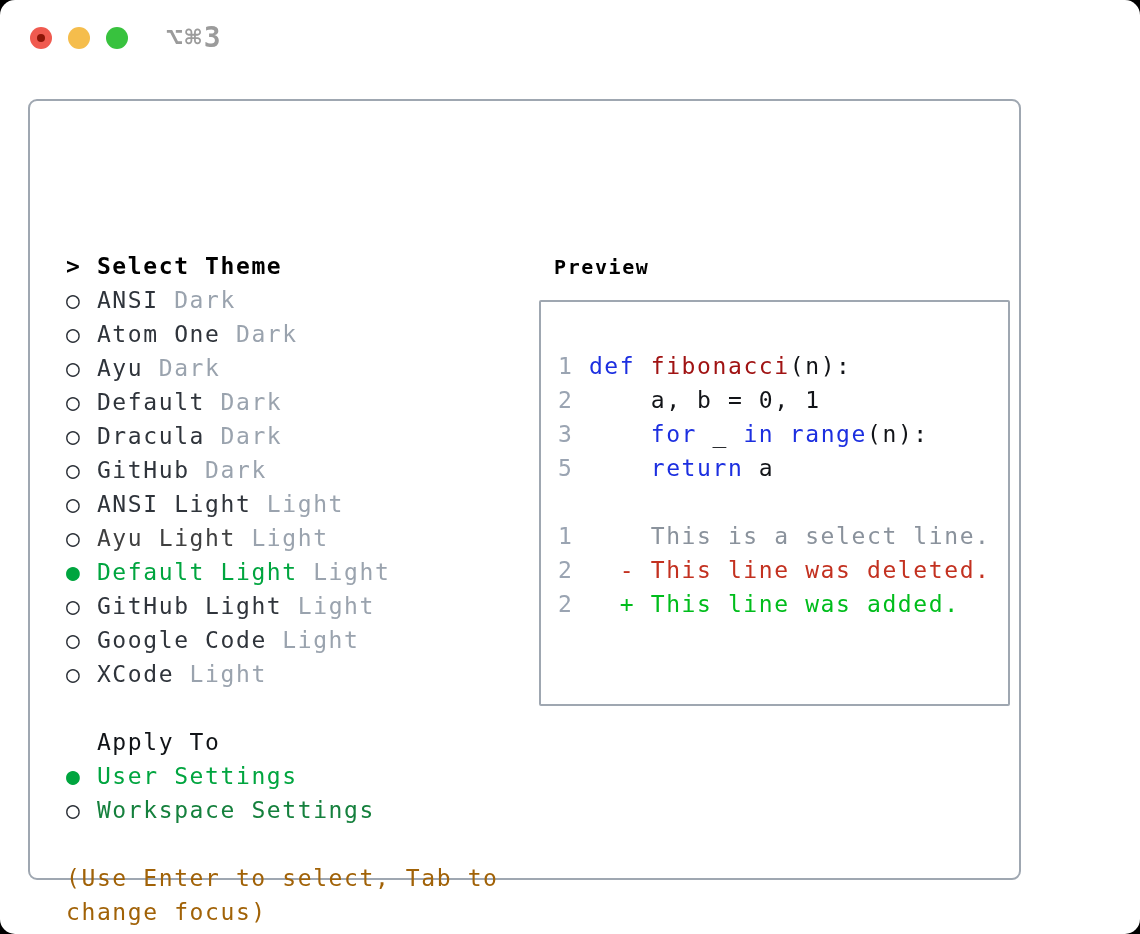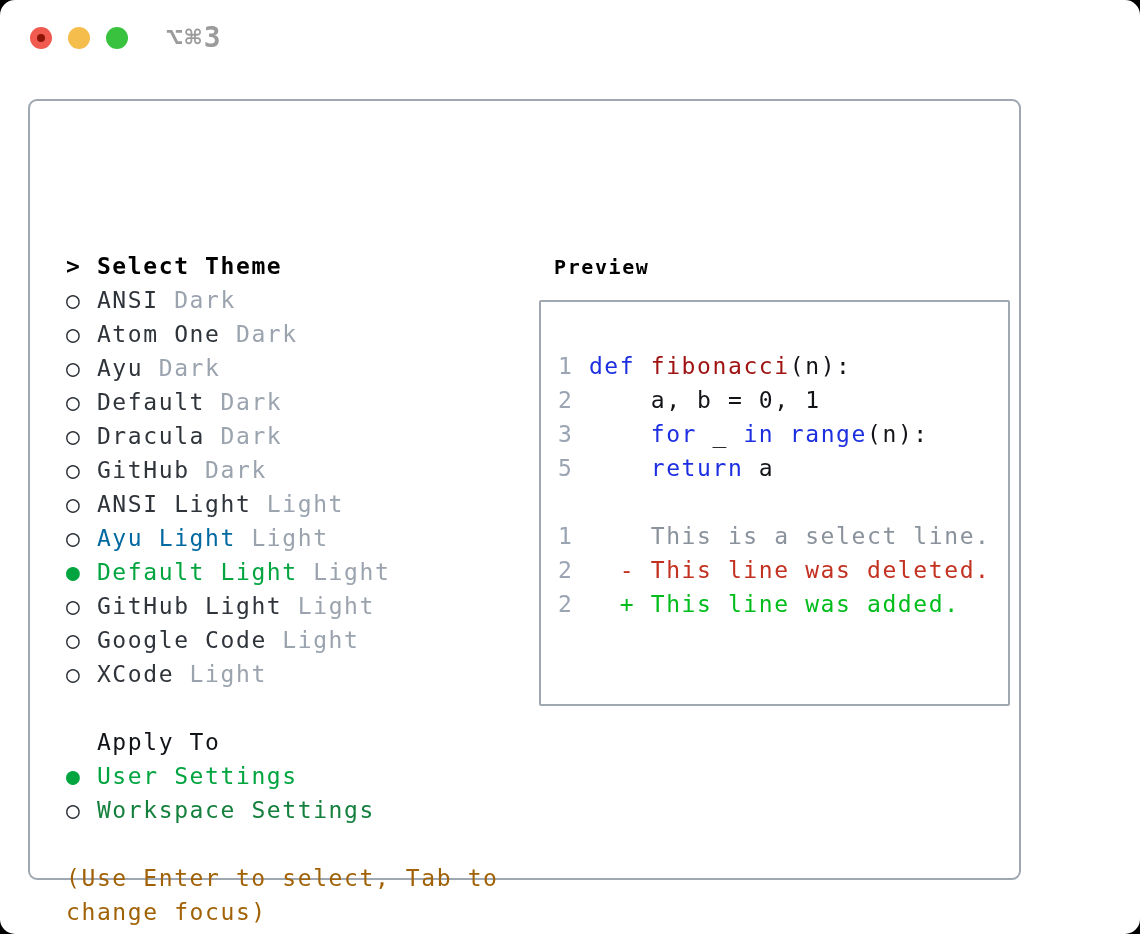--- a/index.html
+++ b/index.html
@@ -66,21 +66,21 @@
   <div class="main-box">
     <div class="left-col">
         <div class="row"><span class="hdr">&gt; </span><span class="hdr">Select Theme</span></div>
         <div class="row"><span class="marker" style="color: rgb(47, 52, 59);">○ </span><span class="tname" style="color: rgb(47, 52, 59);">ANSI </span><span class="variant">Dark</span></div>
         <div class="row"><span class="marker" style="color: rgb(47, 52, 59);">○ </span><span class="tname" style="color: rgb(47, 52, 59);">Atom One </span><span class="variant">Dark</span></div>
         <div class="row"><span class="marker" style="color: rgb(47, 52, 59);">○ </span><span class="tname" style="color: rgb(47, 52, 59);">Ayu </span><span class="variant">Dark</span></div>
         <div class="row"><span class="marker" style="color: rgb(47, 52, 59);">○ </span><span class="tname" style="color: rgb(47, 52, 59);">Default </span><span class="variant">Dark</span></div>
         <div class="row"><span class="marker" style="color: rgb(47, 52, 59);">○ </span><span class="tname" style="color: rgb(47, 52, 59);">Dracula </span><span class="variant">Dark</span></div>
         <div class="row"><span class="marker" style="color: rgb(47, 52, 59);">○ </span><span class="tname" style="color: rgb(47, 52, 59);">GitHub </span><span class="variant">Dark</span></div>
         <div class="row"><span class="marker" style="color: rgb(47, 52, 59);">○ </span><span class="tname" style="color: rgb(47, 52, 59);">ANSI Light </span><span class="variant">Light</span></div>
-        <div class="row"><span class="marker" style="color: rgb(47, 52, 59);">○ </span><span class="tname" style="color: #0369a1;">Ayu Light </span><span class="variant">Light</span></div>
+        <div class="row"><span class="marker" style="color: rgb(47, 52, 59);">○ </span><span class="tname" style="color: #404040;">Ayu Light </span><span class="variant">Light</span></div>
         <div class="row"><span class="marker" style="color: rgb(0, 165, 63);">● </span><span class="tname" style="color: rgb(0, 165, 63);">Default Light </span><span class="variant">Light</span></div>
         <div class="row"><span class="marker" style="color: rgb(47, 52, 59);">○ </span><span class="tname" style="color: rgb(47, 52, 59);">GitHub Light </span><span class="variant">Light</span></div>
         <div class="row"><span class="marker" style="color: rgb(47, 52, 59);">○ </span><span class="tname" style="color: rgb(47, 52, 59);">Google Code </span><span class="variant">Light</span></div>
         <div class="row"><span class="marker" style="color: rgb(47, 52, 59);">○ </span><span class="tname" style="color: rgb(47, 52, 59);">XCode </span><span class="variant">Light</span></div>
         <div class="row"></div>
         <div class="row"><span class="section-title">  Apply To</span></div>
         <div class="row"><span class="marker" style="color: rgb(0, 165, 63);">● </span><span class="tname" style="color: rgb(0, 165, 63);">User Settings</span></div>
         <div class="row"><span class="marker" style="color: rgb(47, 52, 59);">○ </span><span class="tname" style="color: #15803d;">Workspace Settings</span></div>
         <div class="row"></div>
         <div class="row hint">(Use Enter to select, Tab to</div>

